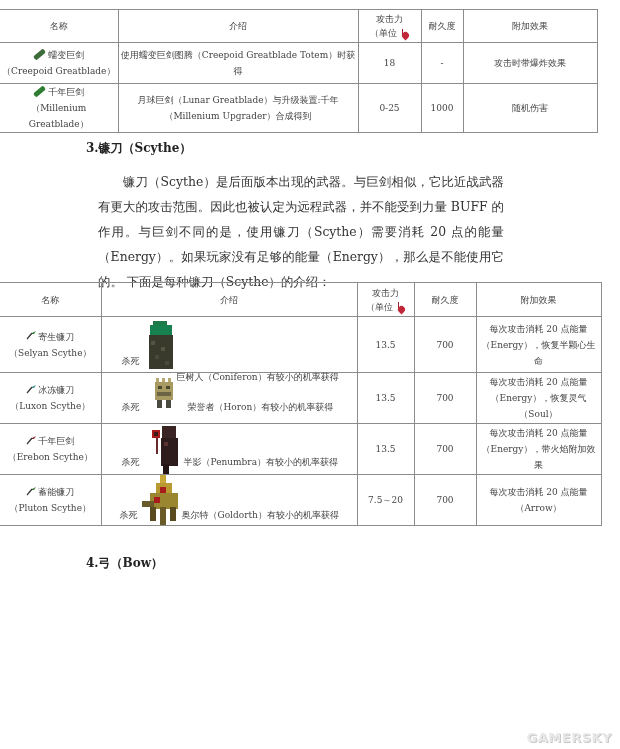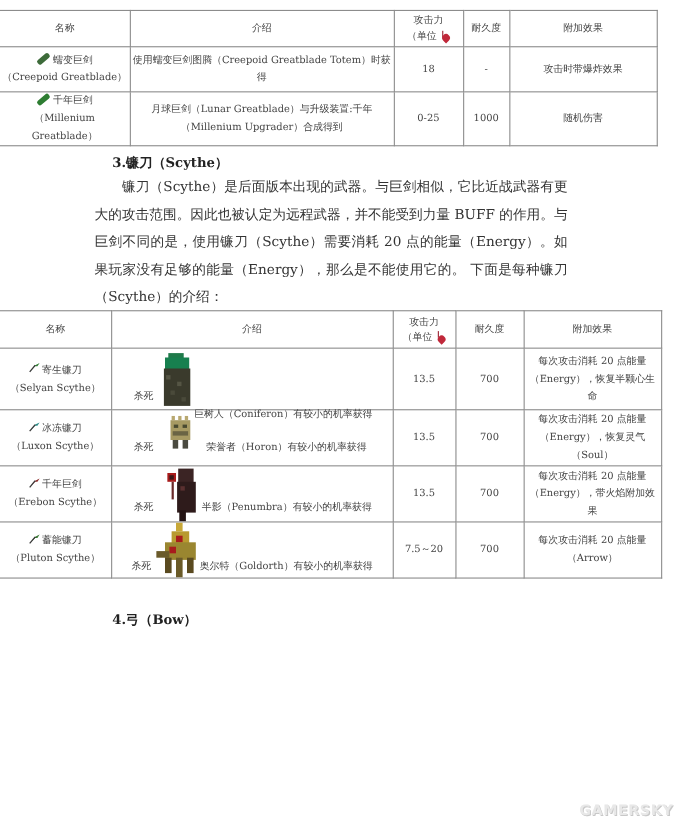--- a/index.html
+++ b/index.html
@@ -43,29 +43,29 @@
       display: inline-block; width: 11px; height: 10px; vertical-align: middle;
       position: relative; top: -2px; margin-right: 1px;
     }
     .desc-cell { position: relative; text-align: left; padding: 0; }
     .mob {
       position: absolute; display: block;
     }
     .kill-label { position: absolute; font-size: 9px; }
     .after-label { position: absolute; font-size: 9px; white-space: nowrap; }
     .section-title {
-      position: absolute; left: 102px; font-weight: bold; font-size: 12px;
+      position: absolute; left: 86px; font-weight: bold; font-size: 12px;
       color: #222; font-family: "DejaVu Serif", "Liberation Serif", serif;
     }
     .para {
       position: absolute; left: 86px; width: 430px; font-size: 12.4px;
       line-height: 25px; color: #333; text-align: justify;
       font-family: "DejaVu Serif", "Liberation Serif", serif;
     }
-    .para p { margin: 0; }
+    .para p { margin: 12px; }
     .indent { text-indent: 25px; }
     .watermark {
       position: absolute; right: 8px; bottom: 4px; font-family: "DejaVu Sans", sans-serif;
       font-weight: bold; font-size: 13px; color: #e8e8e8;
       letter-spacing: 0.5px; text-shadow: 1px 1px 0 #c8c8c8;
     }
   </style>
 </head>
 <body>
 

